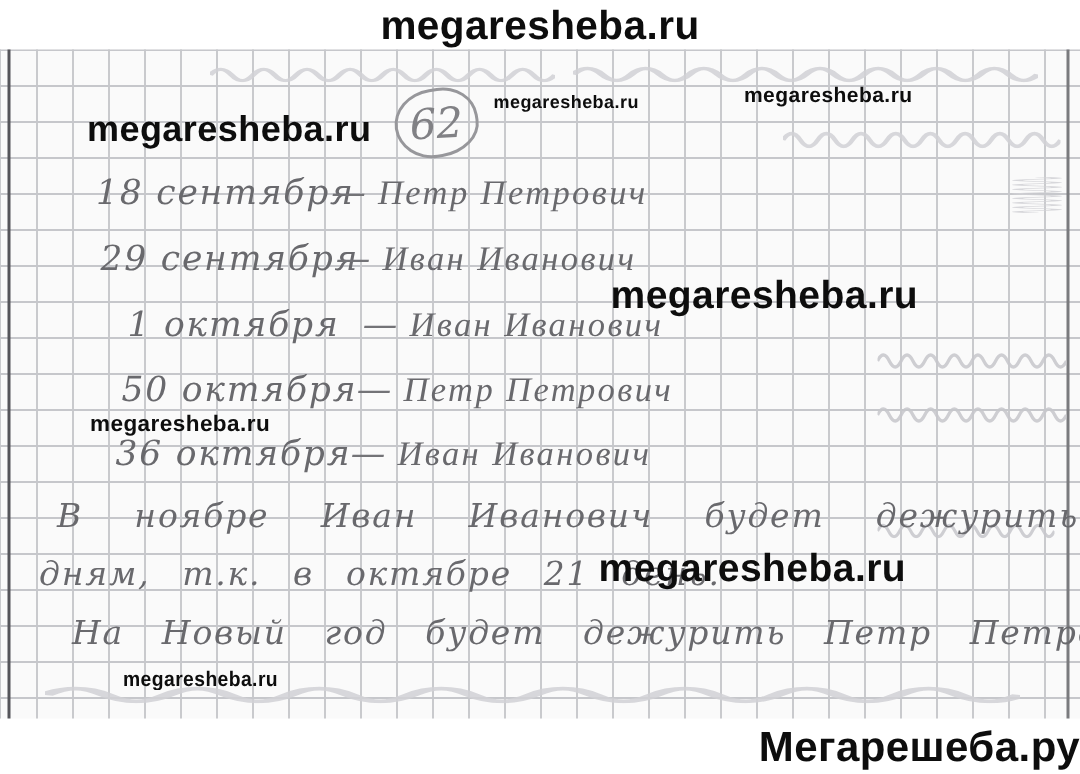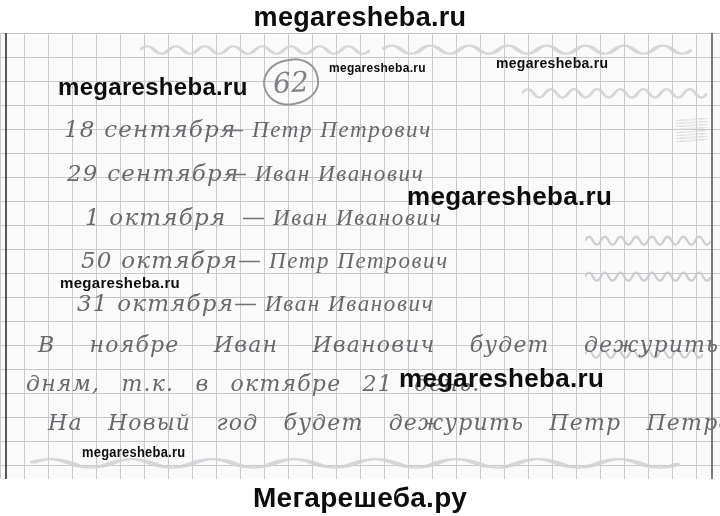--- a/index.html
+++ b/index.html
@@ -36,21 +36,21 @@
     letter-spacing: 0.3px;
   }
   .wm-header { left: 0; right: 0; top: 2px; text-align: center; font-size: 27px; }
   .wm-a { left: 58px;  top: 73px;  font-size: 24px; }
   .wm-b { left: 329px; top: 61px;  font-size: 12px; }
   .wm-c { left: 496px; top: 55px;  font-size: 14px; }
   .wm-d { left: 407px; top: 181px; font-size: 26px; }
   .wm-e { left: 60px;  top: 274px; font-size: 15px; }
   .wm-f { left: 399px; top: 363px; font-size: 26px; }
   .wm-g { left: 82px;  top: 444px; font-size: 14px; transform: scaleX(0.92); transform-origin: left; }
-  .wm-footer { left: 0; right: 0; top: 482px; text-align: center; font-size: 28px; }
+  .wm-footer { left: 0; right: 0; top: 482px; text-align: right; font-size: 28px; }
 
   
   .hw {
     position: absolute;
     font-family: "DejaVu Serif", serif;
     font-style: italic;
     color: #69696d;
     white-space: nowrap;
     letter-spacing: 1.2px;
   }
@@ -138,21 +138,21 @@
     <span class="duty-date">1 октября</span>
     <span class="duty-dash">—</span>
     <span class="duty-name">Иван Иванович</span>
   </div>
   <div class="hw duty-row" style="left:81px;top:247px">
     <span class="duty-date">50 октября</span>
     <span class="duty-dash">—</span>
     <span class="duty-name">Петр Петрович</span>
   </div>
   <div class="hw duty-row" style="left:77px;top:290px">
-    <span class="duty-date">31 октября</span>
+    <span class="duty-date">36 октября</span>
     <span class="duty-dash">—</span>
     <span class="duty-name">Иван Иванович</span>
   </div>
 
   <div class="hw para p1">В ноябре Иван Иванович будет дежурить по четным</div>
   <div class="hw para p2">дням, т.к. в октябре 21 день.</div>
   <div class="hw para p3">На Новый год будет дежурить Петр Петрович</div>
 
   <div class="wm wm-header">megaresheba.ru</div>
   <div class="wm wm-a">megaresheba.ru</div>

